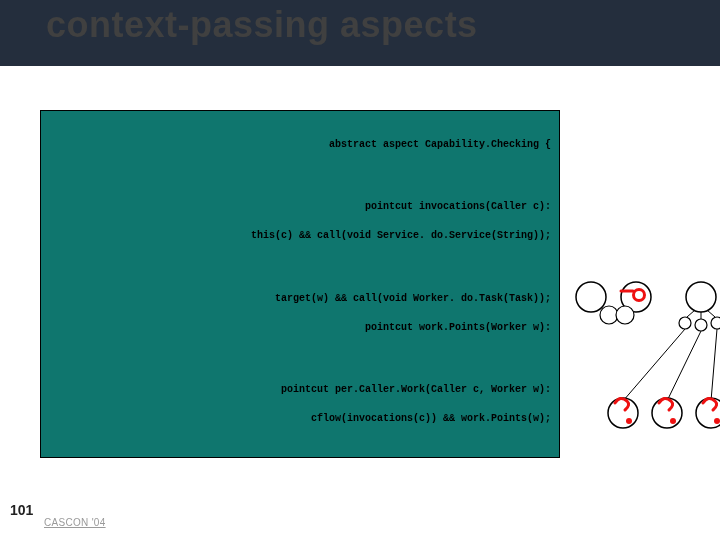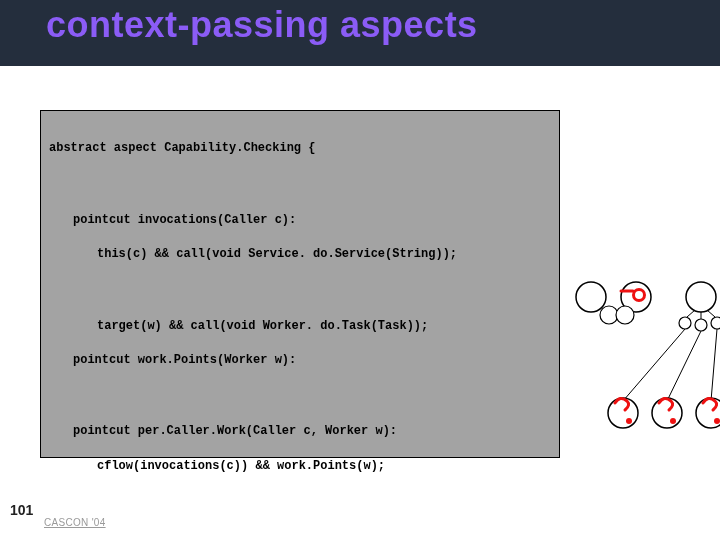--- a/index.html
+++ b/index.html
@@ -17,38 +17,39 @@
     width: 720px;
     height: 66px;
     background: #242e3d;
   }
   .title {
     position: absolute;
     top: 4px;
     left: 46px;
     font-size: 36px;
     font-weight: 700;
-    color: #8b5cf6;
+    color: #404040;
     letter-spacing: 0.5px;
   }
   .code-box {
     position: absolute;
     top: 110px;
     left: 40px;
     width: 520px;
     height: 348px;
     border: 1px solid #000;
-    background: #a3a3a3;
+    background: #0f766e;
     padding: 12px 8px 12px 8px;
     font-family: "Courier New", Courier, monospace;
-    font-size: 12px;
+    font-size: 10px;
     font-weight: 700;
     line-height: 1.45;
     color: #000;
     white-space: pre;
+    text-align: right;
   }
   .code-box .line { white-space: pre; }
   .i1 { padding-left: 24px; }
   .i2 { padding-left: 48px; }
   .blank { height: 19px; }
 
   .footer-num {
     position: absolute;
     left: 10px;
     bottom: 22px;

